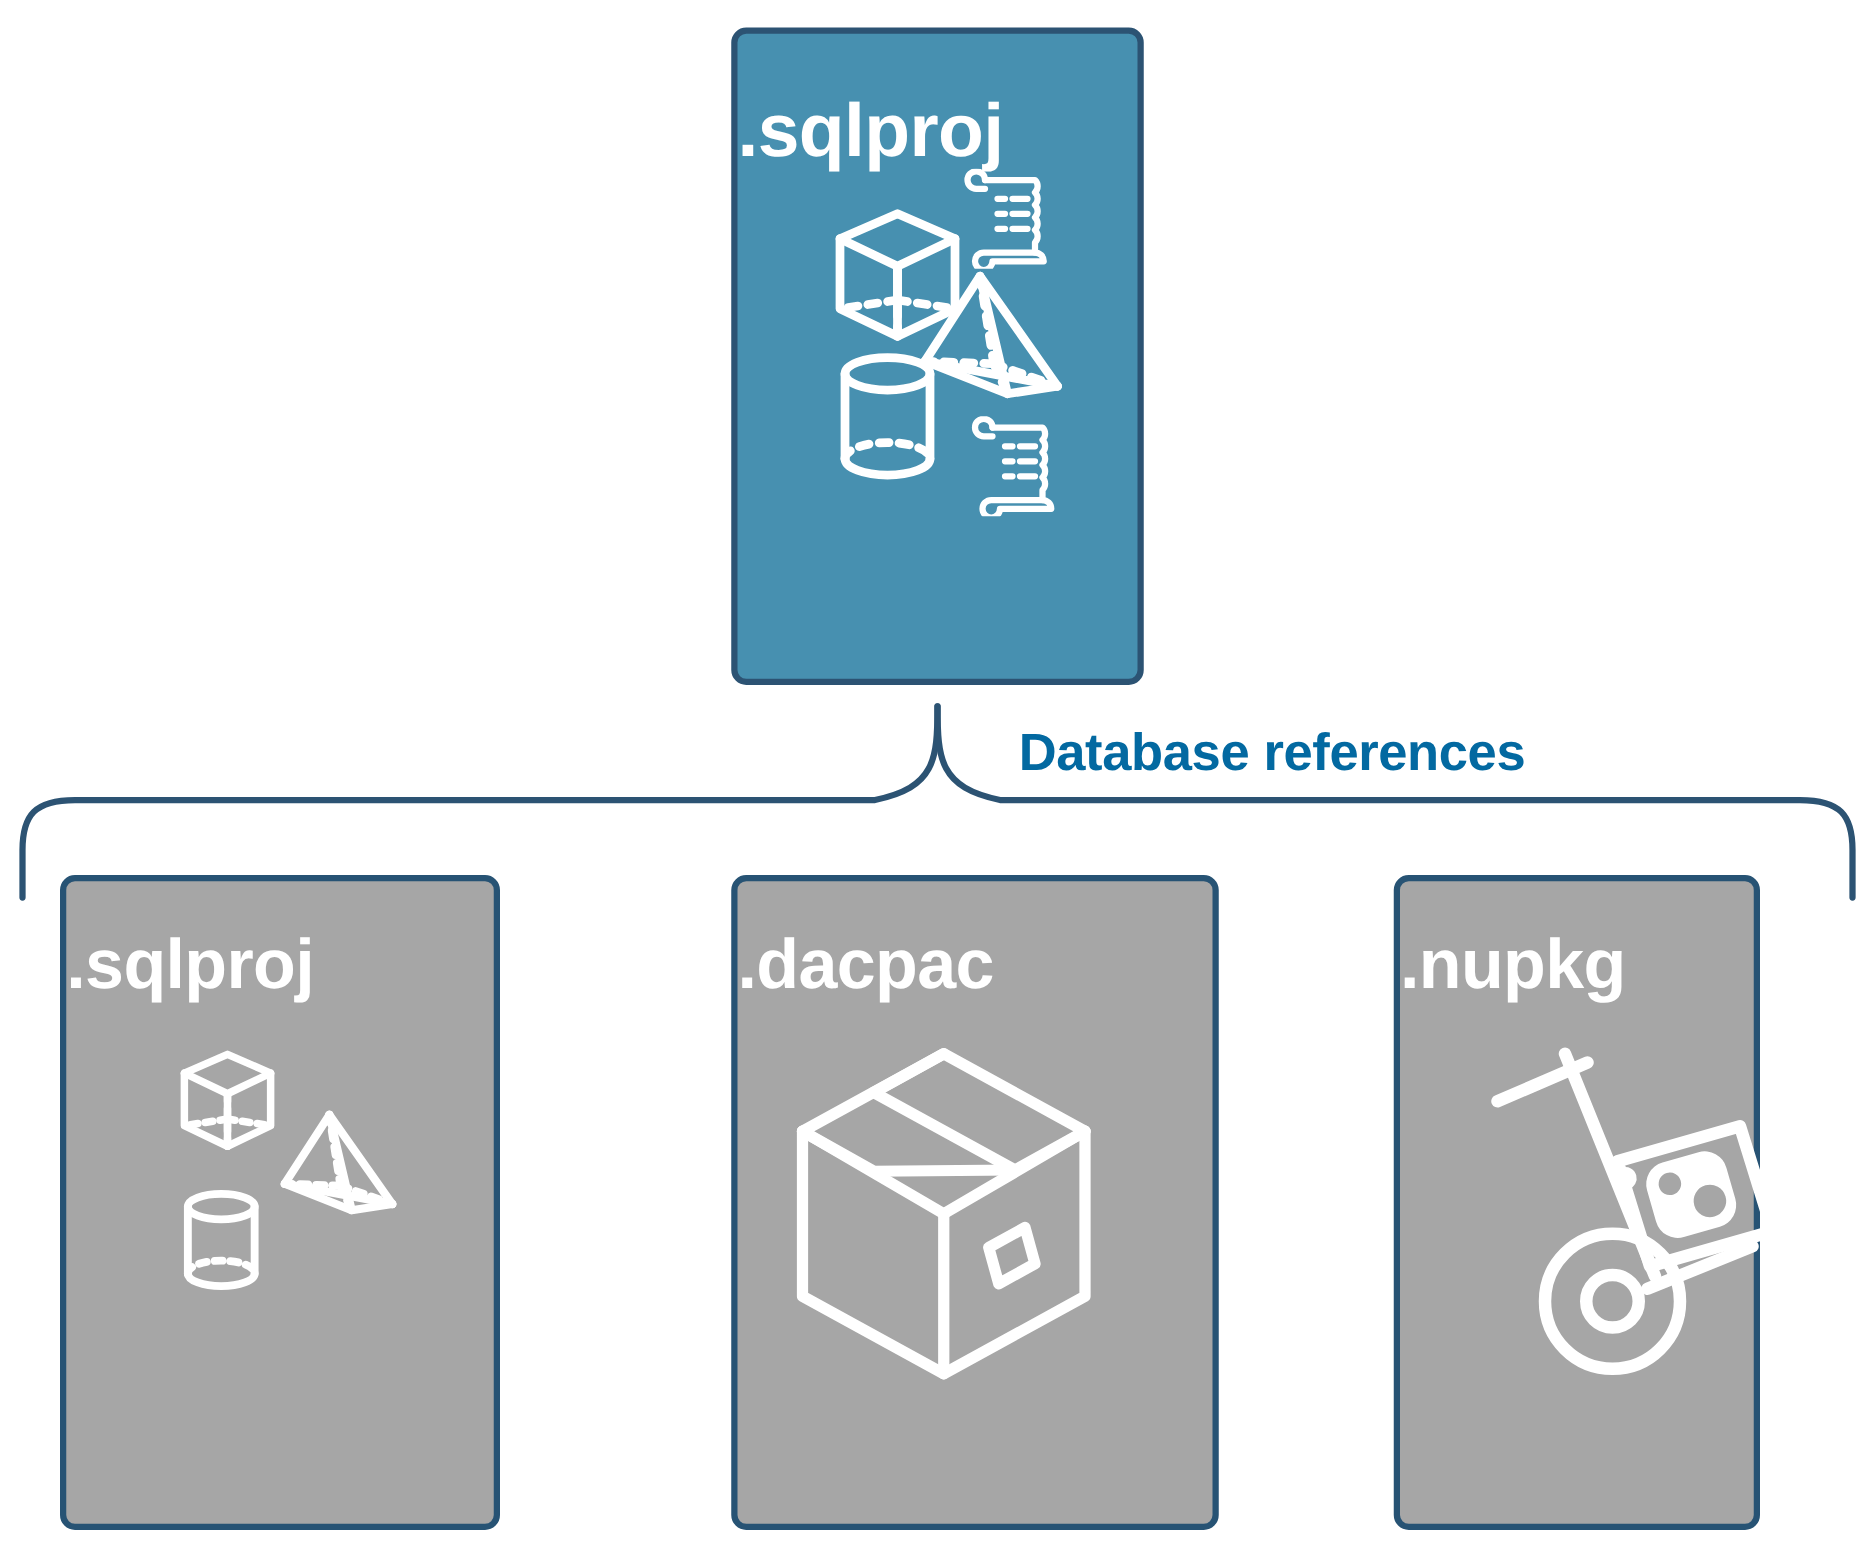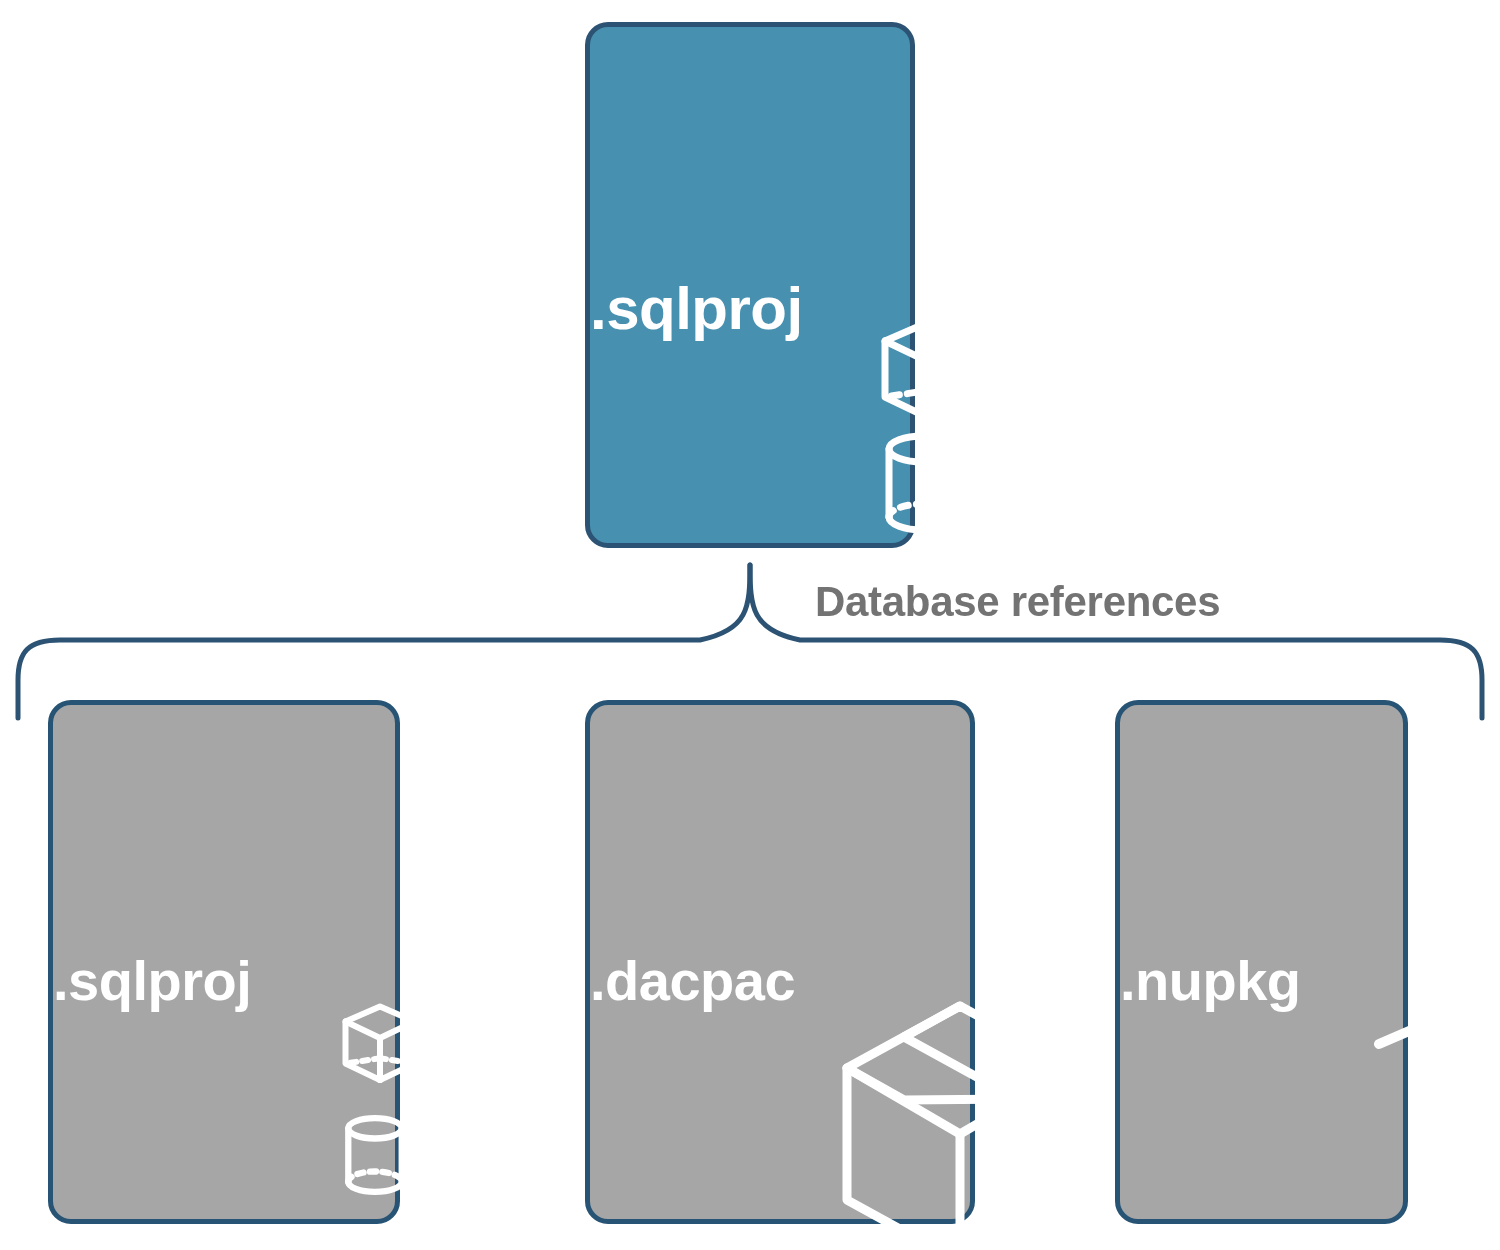--- a/index.html
+++ b/index.html
@@ -15,25 +15,25 @@
     width: 1500px;
     height: 1250px;
     background: #ffffff;
     overflow: hidden;
   }
 
   
   .card {
     position: absolute;
     box-sizing: border-box;
-    border-radius: 23px;
+    border-radius: 12px;
     border: 5px solid #2c5373;
     display: flex;
-    flex-direction: row;
-    align-items: center;
+    flex-direction: column;
+    align-items: flex-start;
   }
   .card.primary {
     background: #4790b0;
     border-color: #2c5373;
   }
   .card.secondary {
     background: #a6a6a6;
     border-color: #275374;
   }
   .card-title {
@@ -63,21 +63,21 @@
     pointer-events: none;
   }
 
   
   #bracket-label {
     position: absolute;
     left: 815px;
     top: 578px;
     font-size: 42px;
     font-weight: bold;
-    color: #737373;
+    color: #0369a1;
     letter-spacing: -0.3px;
     white-space: nowrap;
     user-select: none;
   }
 </style>
 </head>
 <body>
 
 <div id="canvas">
 

